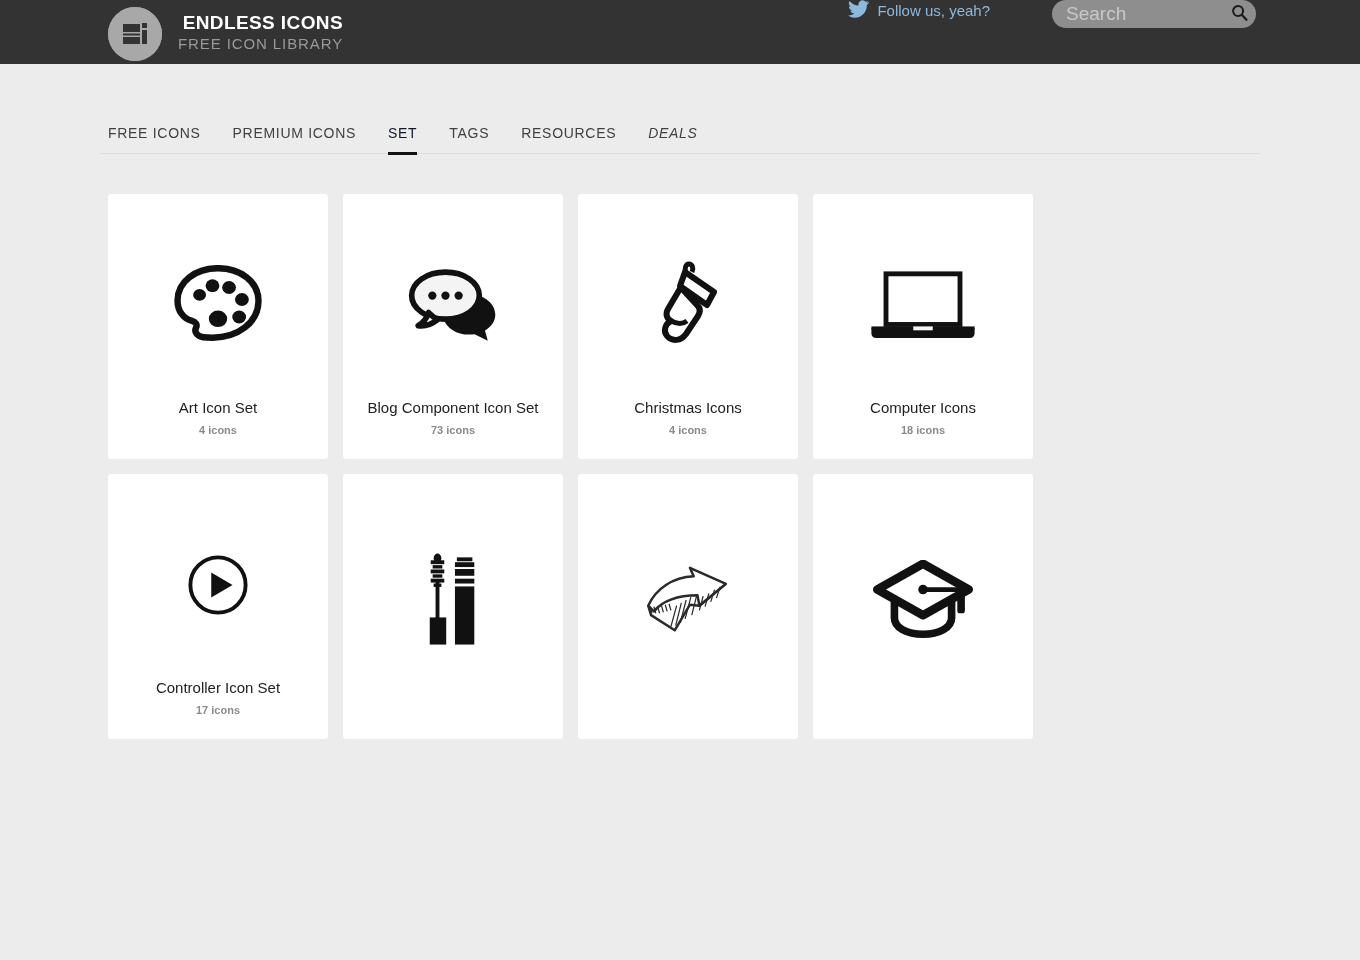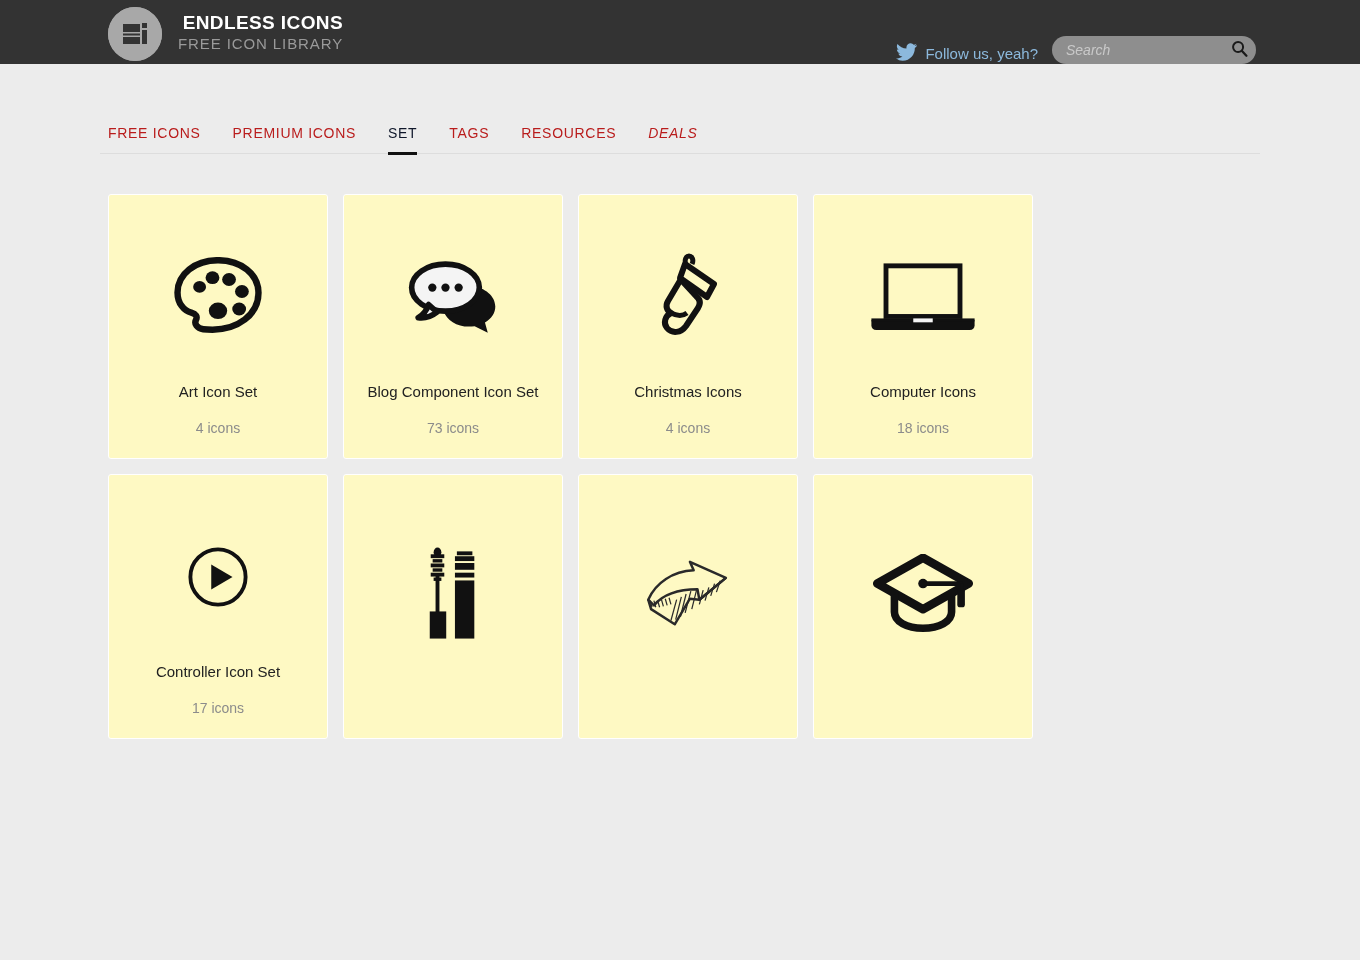--- a/index.html
+++ b/index.html
@@ -71,21 +71,22 @@
     letter-spacing: 0.9px;
     margin-top: 4px;
   }
 
   .header-right {
     position: absolute;
     right: 4px;
     top: 0;
     height: 64px;
     display: flex;
-    align-items: flex-end;
+    align-items: flex-start;
+    gap: 48px;
   }
 
   .follow {
     display: flex;
     align-items: center;
     color: #8cb9dd;
     font-size: 15px;
     margin-right: 14px;
     cursor: pointer;
   }
@@ -106,23 +107,22 @@
   }
 
   .search-box input {
     border: none;
     outline: none;
     background: transparent;
     width: 100%;
     height: 100%;
     padding: 0 32px 0 14px;
     font-family: "Liberation Sans", sans-serif;
-    font-size: 14px;
+    font-size: 19px;
     color: #2a2a2a;
-    font-style: italic;
   }
 
   .search-box input::placeholder { color: #c9c9c9; }
 
   .search-btn {
     position: absolute;
     right: 8px;
     top: 50%;
     transform: translateY(-50%);
     width: 18px;
@@ -148,21 +148,21 @@
     align-items: flex-end;
     height: 56px;
     padding: 0 8px;
     border-bottom: 1px solid #dddddd;
     margin-top: 34px;
   }
 
   .nav-item {
     font-size: 14px;
     letter-spacing: 0.7px;
-    color: #b91c1c;
+    color: #404040;
     padding-bottom: 12px;
     margin-right: 32px;
     position: relative;
     cursor: pointer;
     white-space: nowrap;
   }
 
   .nav-item:last-child { margin-right: 0; font-style: italic; }
 
   .nav-item.active {
@@ -185,21 +185,21 @@
     padding: 0 8px;
     margin-top: 40px;
     display: flex;
     flex-wrap: wrap;
     gap: 15px;
   }
 
   .card {
     width: 220px;
     height: 265px;
-    background: #fef9c3;
+    background: #ffffff;
     border: 1px solid #ffffff;
     border-radius: 3px;
     display: flex;
     flex-direction: column;
     align-items: center;
     cursor: pointer;
     overflow: hidden;
   }
 
   .card-icon {
@@ -212,24 +212,25 @@
   }
 
   .card-title {
     font-size: 15px;
     color: #222222;
     text-align: center;
     padding: 0 8px;
   }
 
   .card-count {
-    font-size: 14px;
+    font-size: 11px;
     color: #8b8b8b;
-    margin-top: 20px;
+    margin-top: 8px;
     margin-bottom: 22px;
+    font-weight: bold;
   }
 
   svg { shape-rendering: geometricPrecision; }
 </style>
 </head>
 <body>
 
 <div class="header">
   <div class="header-inner">
 

